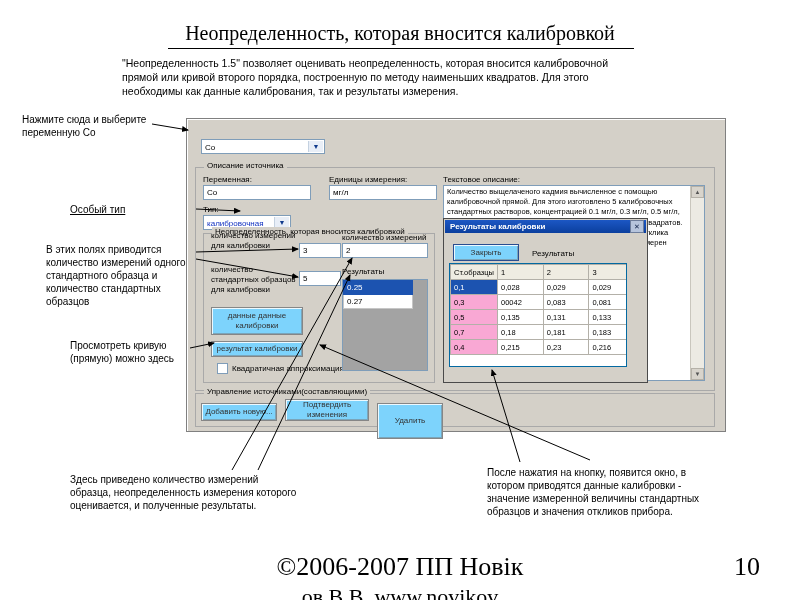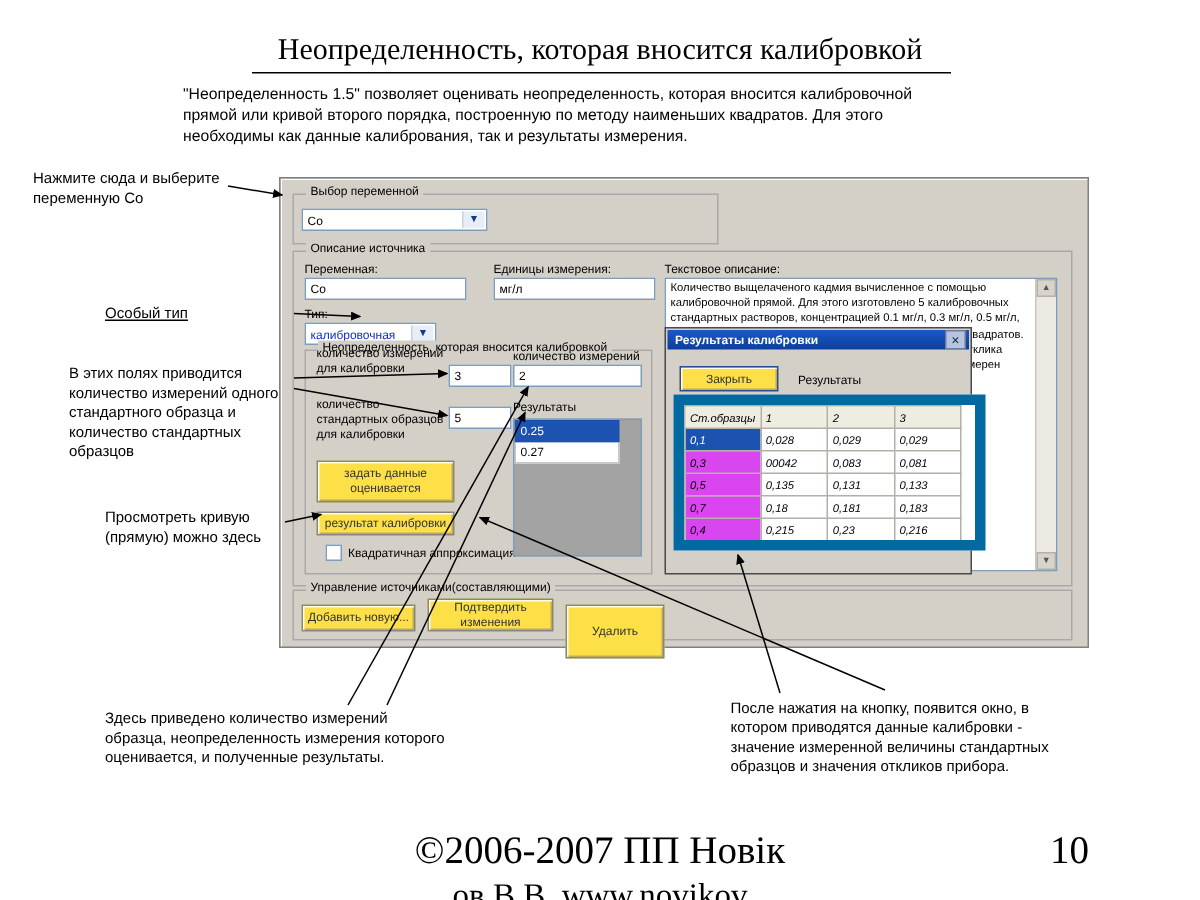--- a/index.html
+++ b/index.html
@@ -53,21 +53,21 @@
     overflow:hidden;
   }
   .combo .arrow{
     position:absolute;right:1px;top:1px;bottom:1px;width:14px;background:#e8eef7;
     border-left:1px solid #c4d1e0;display:flex;align-items:center;justify-content:center;
     color:#103a8c;font-size:7px;
   }
   .combo.blue{color:#1030c0;}
 
   .btn{
-    position:absolute;background:#fde047;border:1px solid #868686;
+    position:absolute;background:#7dd3fc;border:1px solid #868686;
     box-shadow:1px 1px 0 rgba(255,255,255,.85) inset,-1px -1px 0 rgba(120,120,120,.5) inset;
     font-size:8px;color:#333;display:flex;align-items:center;justify-content:center;
     text-align:center;line-height:10px;box-sizing:border-box;
   }
 
   .memo{
     position:absolute;background:#ffffff;border:1px solid #7f9db9;box-sizing:border-box;
     overflow:hidden;
   }
   .memo .memotext{
@@ -105,30 +105,30 @@
     display:flex;align-items:center;padding:0 2px 0 5px;
   }
   .reswin .tbar .ttl{font-size:8px;font-weight:bold;color:#fff;flex:1;}
   .reswin .tbar .cls{
     width:12px;height:11px;background:#b6c4dc;border:1px solid #6d7d9b;
     font-size:7px;color:#12244a;display:flex;align-items:center;justify-content:center;
   }
   .reswin .bodyarea{position:absolute;left:4px;top:17px;right:4px;bottom:4px;}
 
   .grid{
-    position:absolute;left:5px;top:44px;width:208px;height:104px;
-    background:#ffffff;border:7px solid #0369a1;box-sizing:border-box;overflow:hidden;font-style:italic;
+    position:absolute;left:5px;top:44px;width:178px;height:104px;
+    background:#ffffff;border:1px solid #0369a1;box-sizing:border-box;overflow:hidden;
   }
   .grid table{border-collapse:collapse;width:185px;font-size:7.5px;}
   .grid th,.grid td{
     border:1px solid #b3b0a8;height:15px;padding:0 3px;text-align:left;color:#000;font-weight:normal;
     box-sizing:border-box;
   }
   .grid th{background:#efece2;}
-  .grid td.rowhdr{background:#d946ef;}
+  .grid td.rowhdr{background:#f9a8d4;}
   .grid td.sel{background:#1c53b0;color:#ffffff;}
   .grid col.c0{width:40px;}
   .grid col.cN{width:48px;}
 
   
   .anno{position:absolute;font-size:10px;line-height:13px;color:#000;}
   .anno.u{text-decoration:underline;}
 
   
   svg.leaders{position:absolute;left:0;top:0;width:800px;height:600px;pointer-events:none;}
@@ -136,40 +136,37 @@
   
   .footer{
     position:absolute;left:0;top:552px;width:800px;text-align:center;
     font-family:"Liberation Serif", serif;font-size:26px;color:#000;
   }
   .footer2{
     position:absolute;left:0;top:584px;width:800px;text-align:center;
     font-family:"Liberation Serif", serif;font-size:22px;color:#000;
   }
   .pageno{
-    position:absolute;left:700px;top:552px;width:60px;text-align:left;
+    position:absolute;left:700px;top:552px;width:60px;text-align:right;
     font-family:"Liberation Serif", serif;font-size:26px;color:#000;
   }
 </style>
 </head>
 <body>
 
 <div class="slide">
 
   <div class="title">Неопределенность, которая вносится калибровкой</div>
   <div class="title-underline"></div>
 
   <div class="intro">"Неопределенность 1.5" позволяет оценивать неопределенность, которая вносится калибровочной прямой или кривой второго порядка, построенную по методу наименьших квадратов. Для этого необходимы как данные калибрования, так и результаты измерения.</div>
 
   <div class="app">
     <div class="app-inner">
 
-      <div class="group" style="left:8px;top:10px;width:282px;height:32px;">
-        <span class="legend">Выбор переменной</span>
-      </div>
       <div class="combo" style="left:14px;top:20px;width:124px;height:15px;">
         <span>Co</span>
         <span class="arrow">▼</span>
       </div>
 
       <div class="group" style="left:8px;top:48px;width:518px;height:222px;">
         <span class="legend">Описание источника</span>
       </div>
 
       <div class="lbl" style="left:16px;top:56px;">Переменная:</div>
@@ -196,21 +193,21 @@
       <div class="group" style="left:16px;top:114px;width:230px;height:148px;">
         <span class="legend">Неопределенность, которая вносится калибровкой</span>
       </div>
 
       <div class="lbl wrap" style="left:24px;top:112px;width:86px;">количество измерений для калибровки</div>
       <div class="tbox" style="left:112px;top:124px;width:42px;height:15px;">3</div>
 
       <div class="lbl wrap" style="left:24px;top:146px;width:86px;">количество стандартных образцов для калибровки</div>
       <div class="tbox" style="left:112px;top:152px;width:42px;height:15px;">5</div>
 
-      <div class="btn" style="left:24px;top:188px;width:92px;height:28px;">задать данные оценивается</div>
+      <div class="btn" style="left:24px;top:188px;width:92px;height:28px;">данные данные калибровки</div>
       <div class="btn" style="left:24px;top:222px;width:92px;height:16px;">результат калибровки</div>
 
       <div class="chk" style="left:30px;top:244px;">
         <span class="box"></span>
         <span>Квадратичная аппроксимация</span>
       </div>
 
       <div class="lbl" style="left:155px;top:114px;">количество измерений</div>
       <div class="tbox" style="left:155px;top:124px;width:86px;height:15px;">2</div>
 

